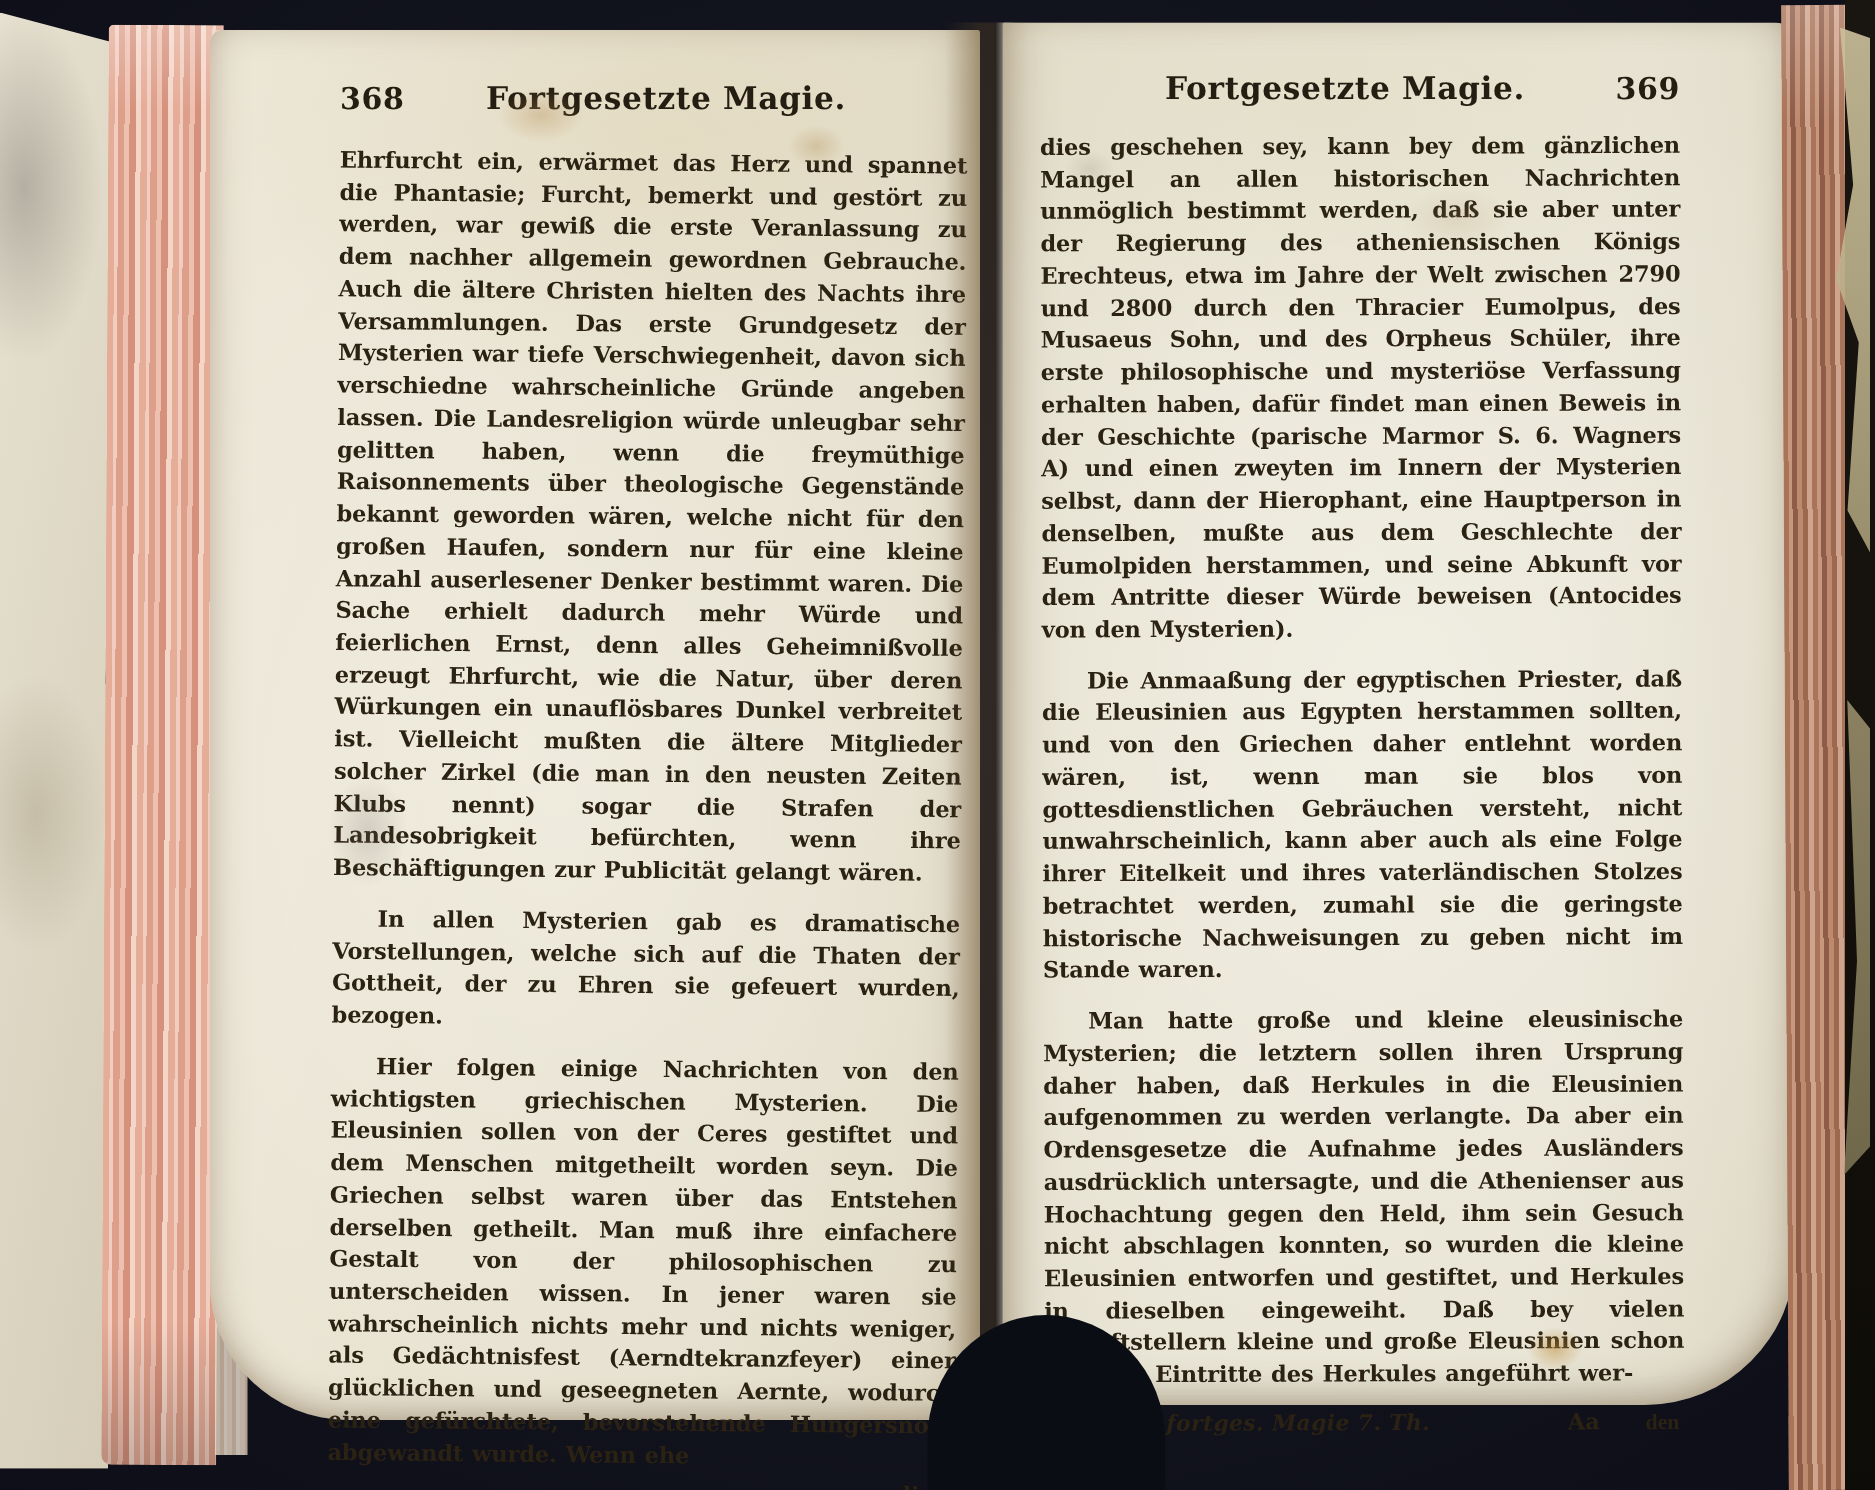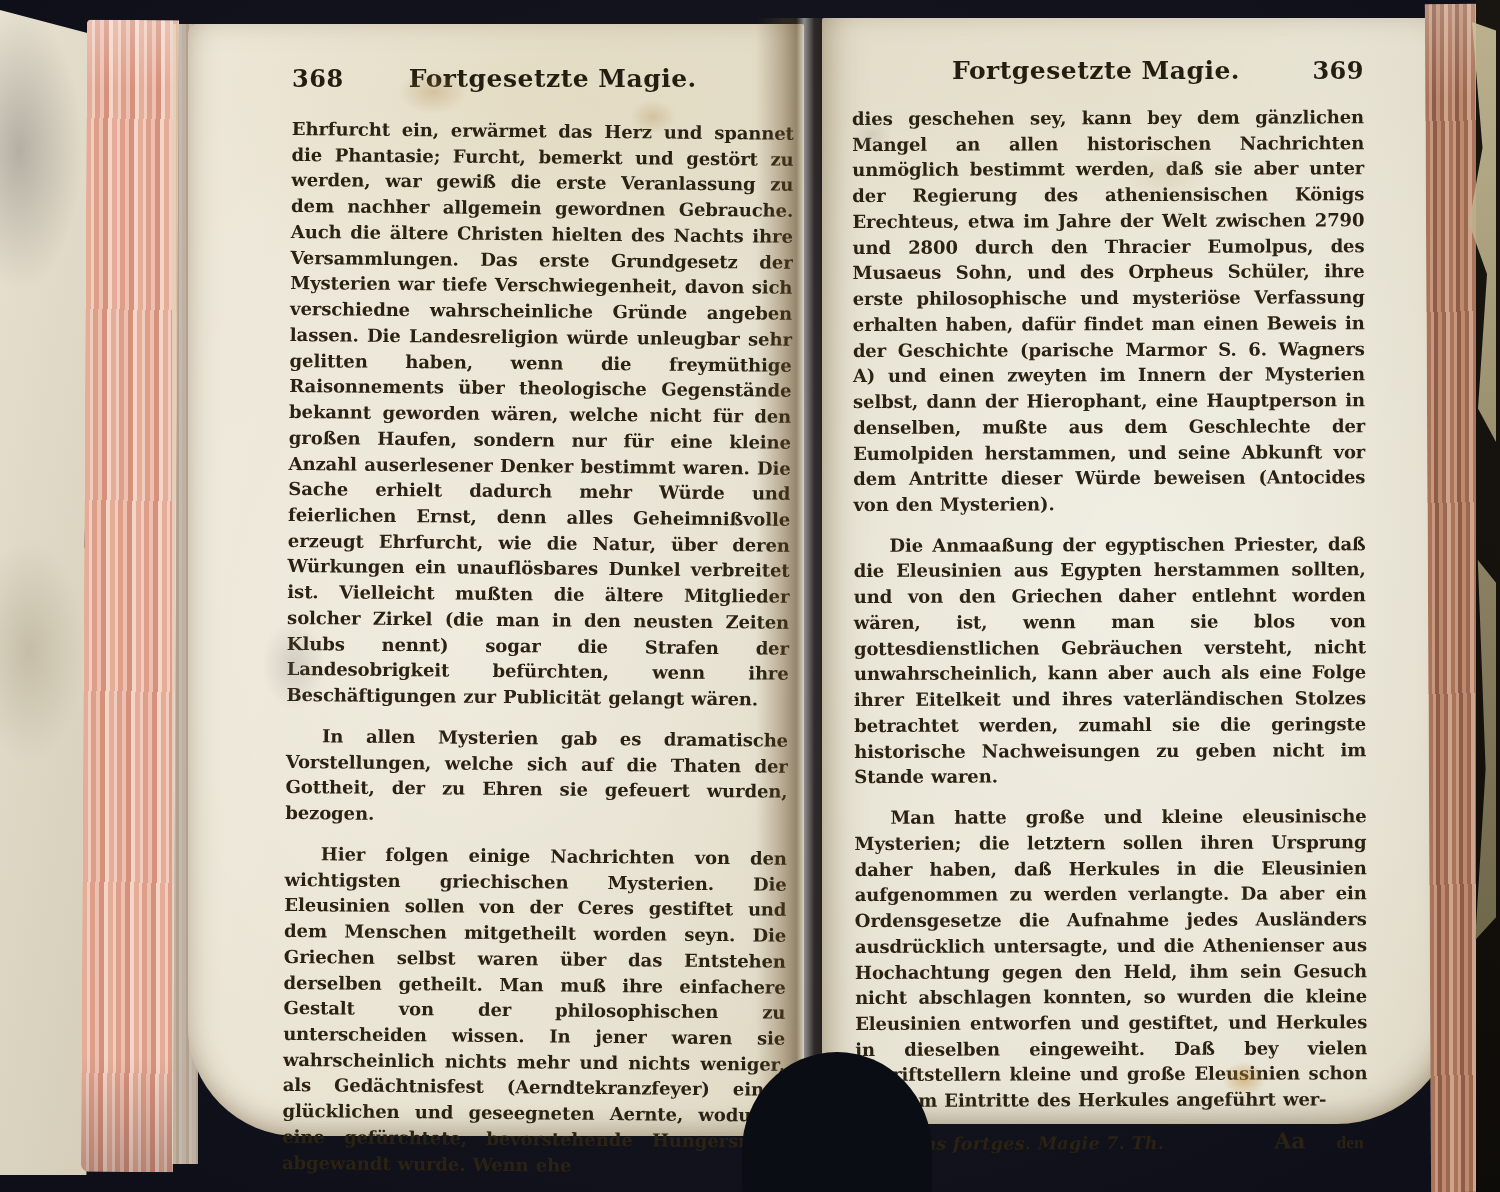--- a/index.html
+++ b/index.html
@@ -37,21 +37,20 @@
     opacity:.8;
   }
 
   
   .page {
     position:absolute;
     background:
       radial-gradient(ellipse 500px 300px at 60% 8%, rgba(214,196,150,.25), transparent 70%),
       radial-gradient(ellipse 700px 900px at 45% 55%, rgba(255,255,252,.35), transparent 80%),
       linear-gradient(102deg, #ece6d6 0%, #e6e0cd 45%, #e3ddca 75%, #ddd5bf 100%);
-    margin-left: 20px;
   }
   .page-left {
     left:168px; top:24px; width:616px; height:1112px;
     border-radius:10px 2px 16px 110px;
     box-shadow: inset 18px 0 30px -18px rgba(120,90,60,.35),
                 inset -26px 0 40px -22px rgba(110,85,50,.55),
                 inset 0 -20px 30px -18px rgba(100,80,50,.4);
   }
   .page-right {
     left:802px; top:18px; width:634px; height:1106px;
@@ -128,21 +127,21 @@
   .text-col p.indent { text-indent:36px; }
   .col-left { left:104px; top:92px; width:502px; transform:rotate(.55deg); transform-origin:0 0; }
   .col-right { left:30px; top:88px; width:512px; transform:rotate(-.2deg); transform-origin:0 0; }
 
   .catchword-line { text-align:right; font-weight:bold; font-size:17px; color:#2b2213; padding-right:8px; margin-top:-8px; }
   .sig-footer {
     display:flex; align-items:baseline; font-weight:bold; color:#2b2213;
     font-size:17.5px; margin-top:2px;
   }
   .sig-title { padding-left:14px; font-style:italic; letter-spacing:.3px; }
-  .sig-mark { margin-left:110px; font-size:22px; }
+  .sig-mark { margin-left:110px; font-size:18px; }
   .sig-catch { margin-left:auto; padding-right:4px;font-family:Liberation Serif, serif; }
 
   
   .stain { position:absolute; border-radius:50%; pointer-events:none; }
   .stain-a { left:398px; top:70px; width:70px; height:44px;
     background:radial-gradient(ellipse, rgba(176,140,80,.35), transparent 70%); }
   .stain-b { left:630px; top:100px; width:46px; height:34px;
     background:radial-gradient(ellipse, rgba(170,135,75,.3), transparent 70%); }
   .stain-c { left:262px; top:620px; width:64px; height:90px;
     background:radial-gradient(ellipse, rgba(110,105,95,.22), transparent 70%); }

